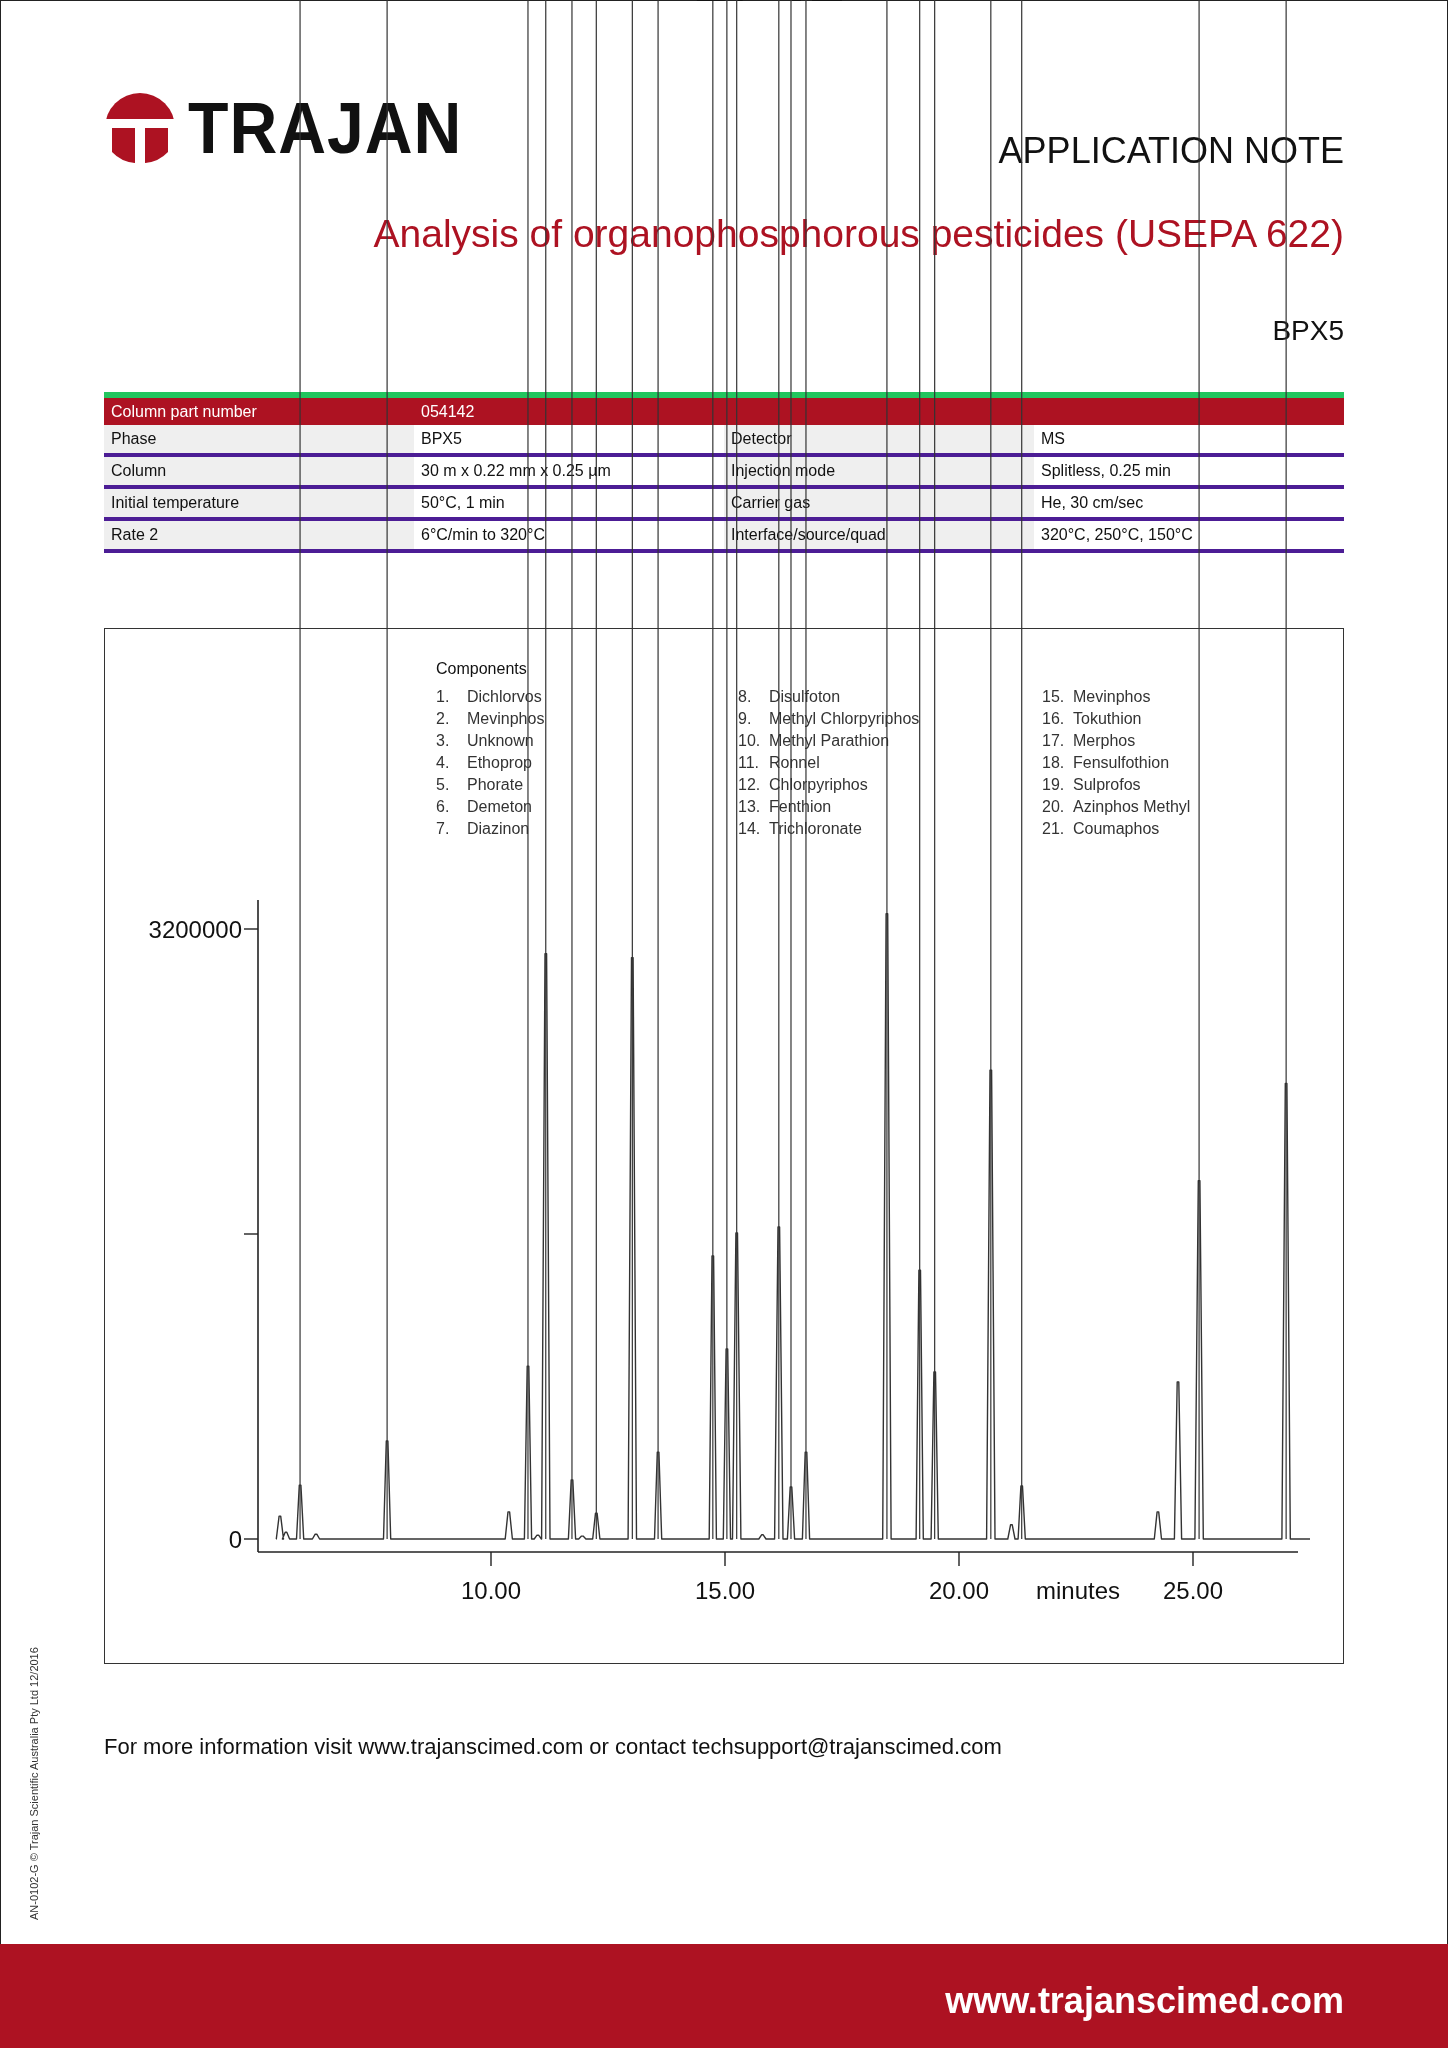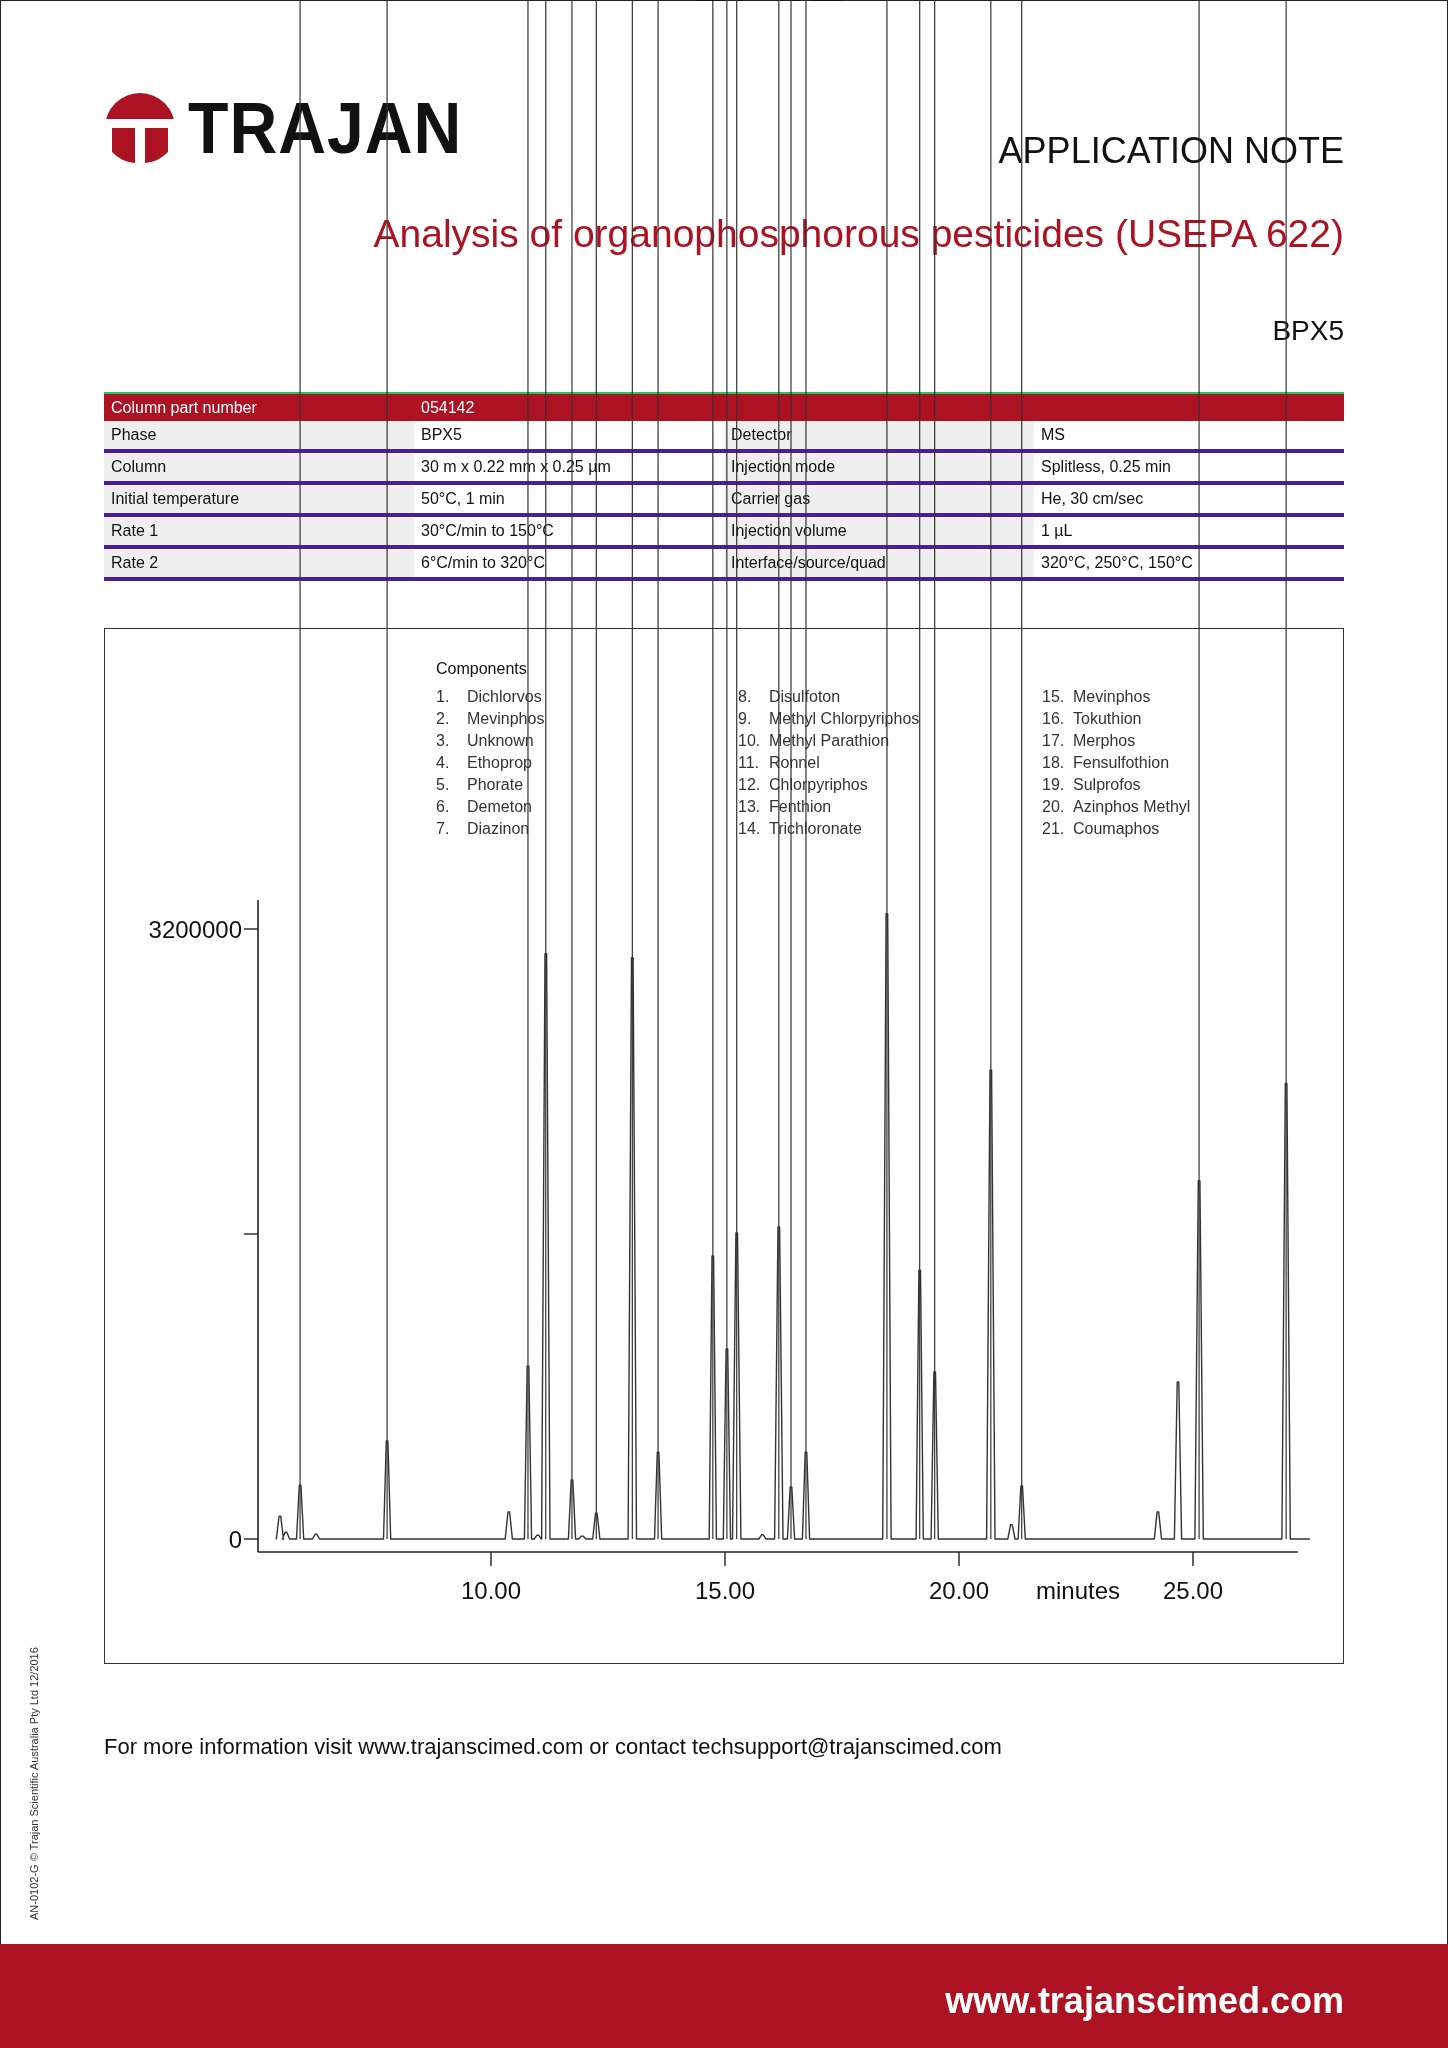--- a/index.html
+++ b/index.html
@@ -6,21 +6,21 @@
   body { width:1448px; height:2048px; position:relative; background:#fff; font-family:"Liberation Sans", sans-serif; color:#111; overflow:hidden; }
   .page-border { position:absolute; left:0; top:0; width:1446px; height:2046px; border:1px solid #222; pointer-events:none; }
   .logo { position:absolute; left:104px; top:90px; height:76px; display:flex; align-items:center; }
   .logo-mark { width:72px; height:72px; }
   .logo-text { font-family:"Liberation Sans", sans-serif; font-weight:bold; font-size:72px; letter-spacing:1px; margin-left:12px; line-height:72px; color:#111; transform:scaleX(0.92); transform-origin:left center; }
   .app-note { position:absolute; right:104px; top:130px; font-size:36px; color:#111; }
   .title { position:absolute; right:104px; top:212px; font-size:39px; color:#ad1222; white-space:nowrap; }
   .subtitle { position:absolute; right:104px; top:315px; font-size:28px; color:#111; }
   .spec-table { position:absolute; left:104px; top:392px; width:1240px; border-collapse:collapse; font-size:16px; }
   .spec-table td { height:28px; padding:0 7px; border-bottom:4px solid #4c1d95; vertical-align:middle; }
-  .spec-table tr.hdr td { background:#ad1222; color:#fff; border-bottom:none; border-top:2px solid #22c55e; height:27px; }
+  .spec-table tr.hdr td { background:#ad1222; color:#fff; border-bottom:none; border-top:6px solid #22c55e; height:27px; }
   .spec-table td.lbl { background:#efefef; width:296px; }
   .spec-table td.val { background:#fff; width:296px; }
   .spec-table td.empty { border-bottom:none; background:#fff; }
   .chart-frame { position:absolute; left:104px; top:628px; width:1238px; height:1034px; border:1.5px solid #333; }
   .components { position:absolute; left:436px; top:660px; font-size:16px; color:#333; }
   .components h4 { margin:0 0 6px 0; font-size:16px; font-weight:normal; color:#111; }
   .comp-col { position:absolute; top:26px; }
   .comp-item { height:22px; line-height:22px; white-space:nowrap; }
   .comp-num { display:inline-block; width:31px; }
   svg.chrom { position:absolute; left:0; top:0; width:1448px; height:2048px; pointer-events:none; }
@@ -70,26 +70,20 @@
     <td class="lbl">Column</td>
     <td class="val">30 m x 0.22 mm x 0.25 µm</td>
     <td class="lbl">Injection mode</td>
     <td class="val">Splitless, 0.25 min</td>
   </tr>
   <tr>
     <td class="lbl">Initial temperature</td>
     <td class="val">50°C, 1 min</td>
     <td class="lbl">Carrier gas</td>
     <td class="val">He, 30 cm/sec</td>
-  </tr>
-  <tr>
-    <td class="lbl">Rate 1</td>
-    <td class="val">30°C/min to 150°C</td>
-    <td class="lbl">Injection volume</td>
-    <td class="val">1 µL</td>
   </tr>
   <tr>
     <td class="lbl">Rate 2</td>
     <td class="val">6°C/min to 320°C</td>
     <td class="lbl">Interface/source/quad</td>
     <td class="val">320°C, 250°C, 150°C</td>
   </tr>
 </tbody>
   </table>
 

